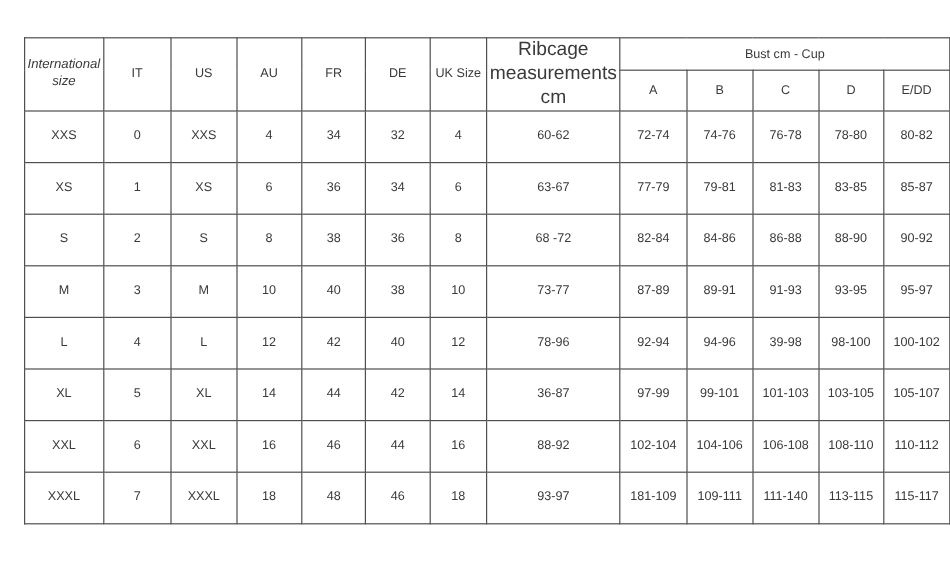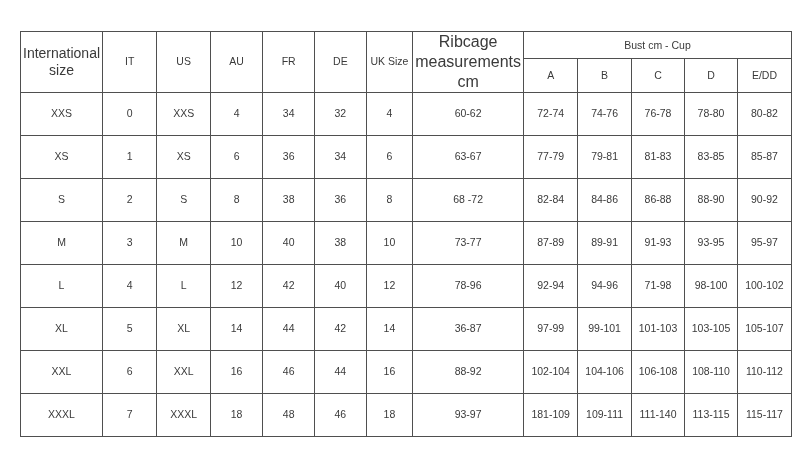--- a/index.html
+++ b/index.html
@@ -24,21 +24,21 @@
     text-align: center;
     vertical-align: middle;
     font-weight: normal;
     color: #3a3a3a;
     font-size: 10.5px;
     line-height: 1.25;
     padding: 0 2px;
     overflow: hidden;
     background: #ffffff;
   }
-  .size-table th.int { font-size: 14px; }
+  .size-table th.int { font-size: 11px; font-style: italic; }
   .size-table th.ribcage { font-size: 16px; }
   tr.hr1 { height: 26px; }
   tr.hr2 { height: 32px; }
   tbody tr { height: 43px; }
 </style>
 </head>
 <body>
 
 <div class="page">
   <table class="size-table">
@@ -142,21 +142,21 @@
         <td>L</td>
         <td>4</td>
         <td>L</td>
         <td>12</td>
         <td>42</td>
         <td>40</td>
         <td>12</td>
         <td>78-96</td>
         <td>92-94</td>
         <td>94-96</td>
-        <td>71-98</td>
+        <td>39-98</td>
         <td>98-100</td>
         <td>100-102</td>
       </tr>
       <tr>
         <td>XL</td>
         <td>5</td>
         <td>XL</td>
         <td>14</td>
         <td>44</td>
         <td>42</td>

